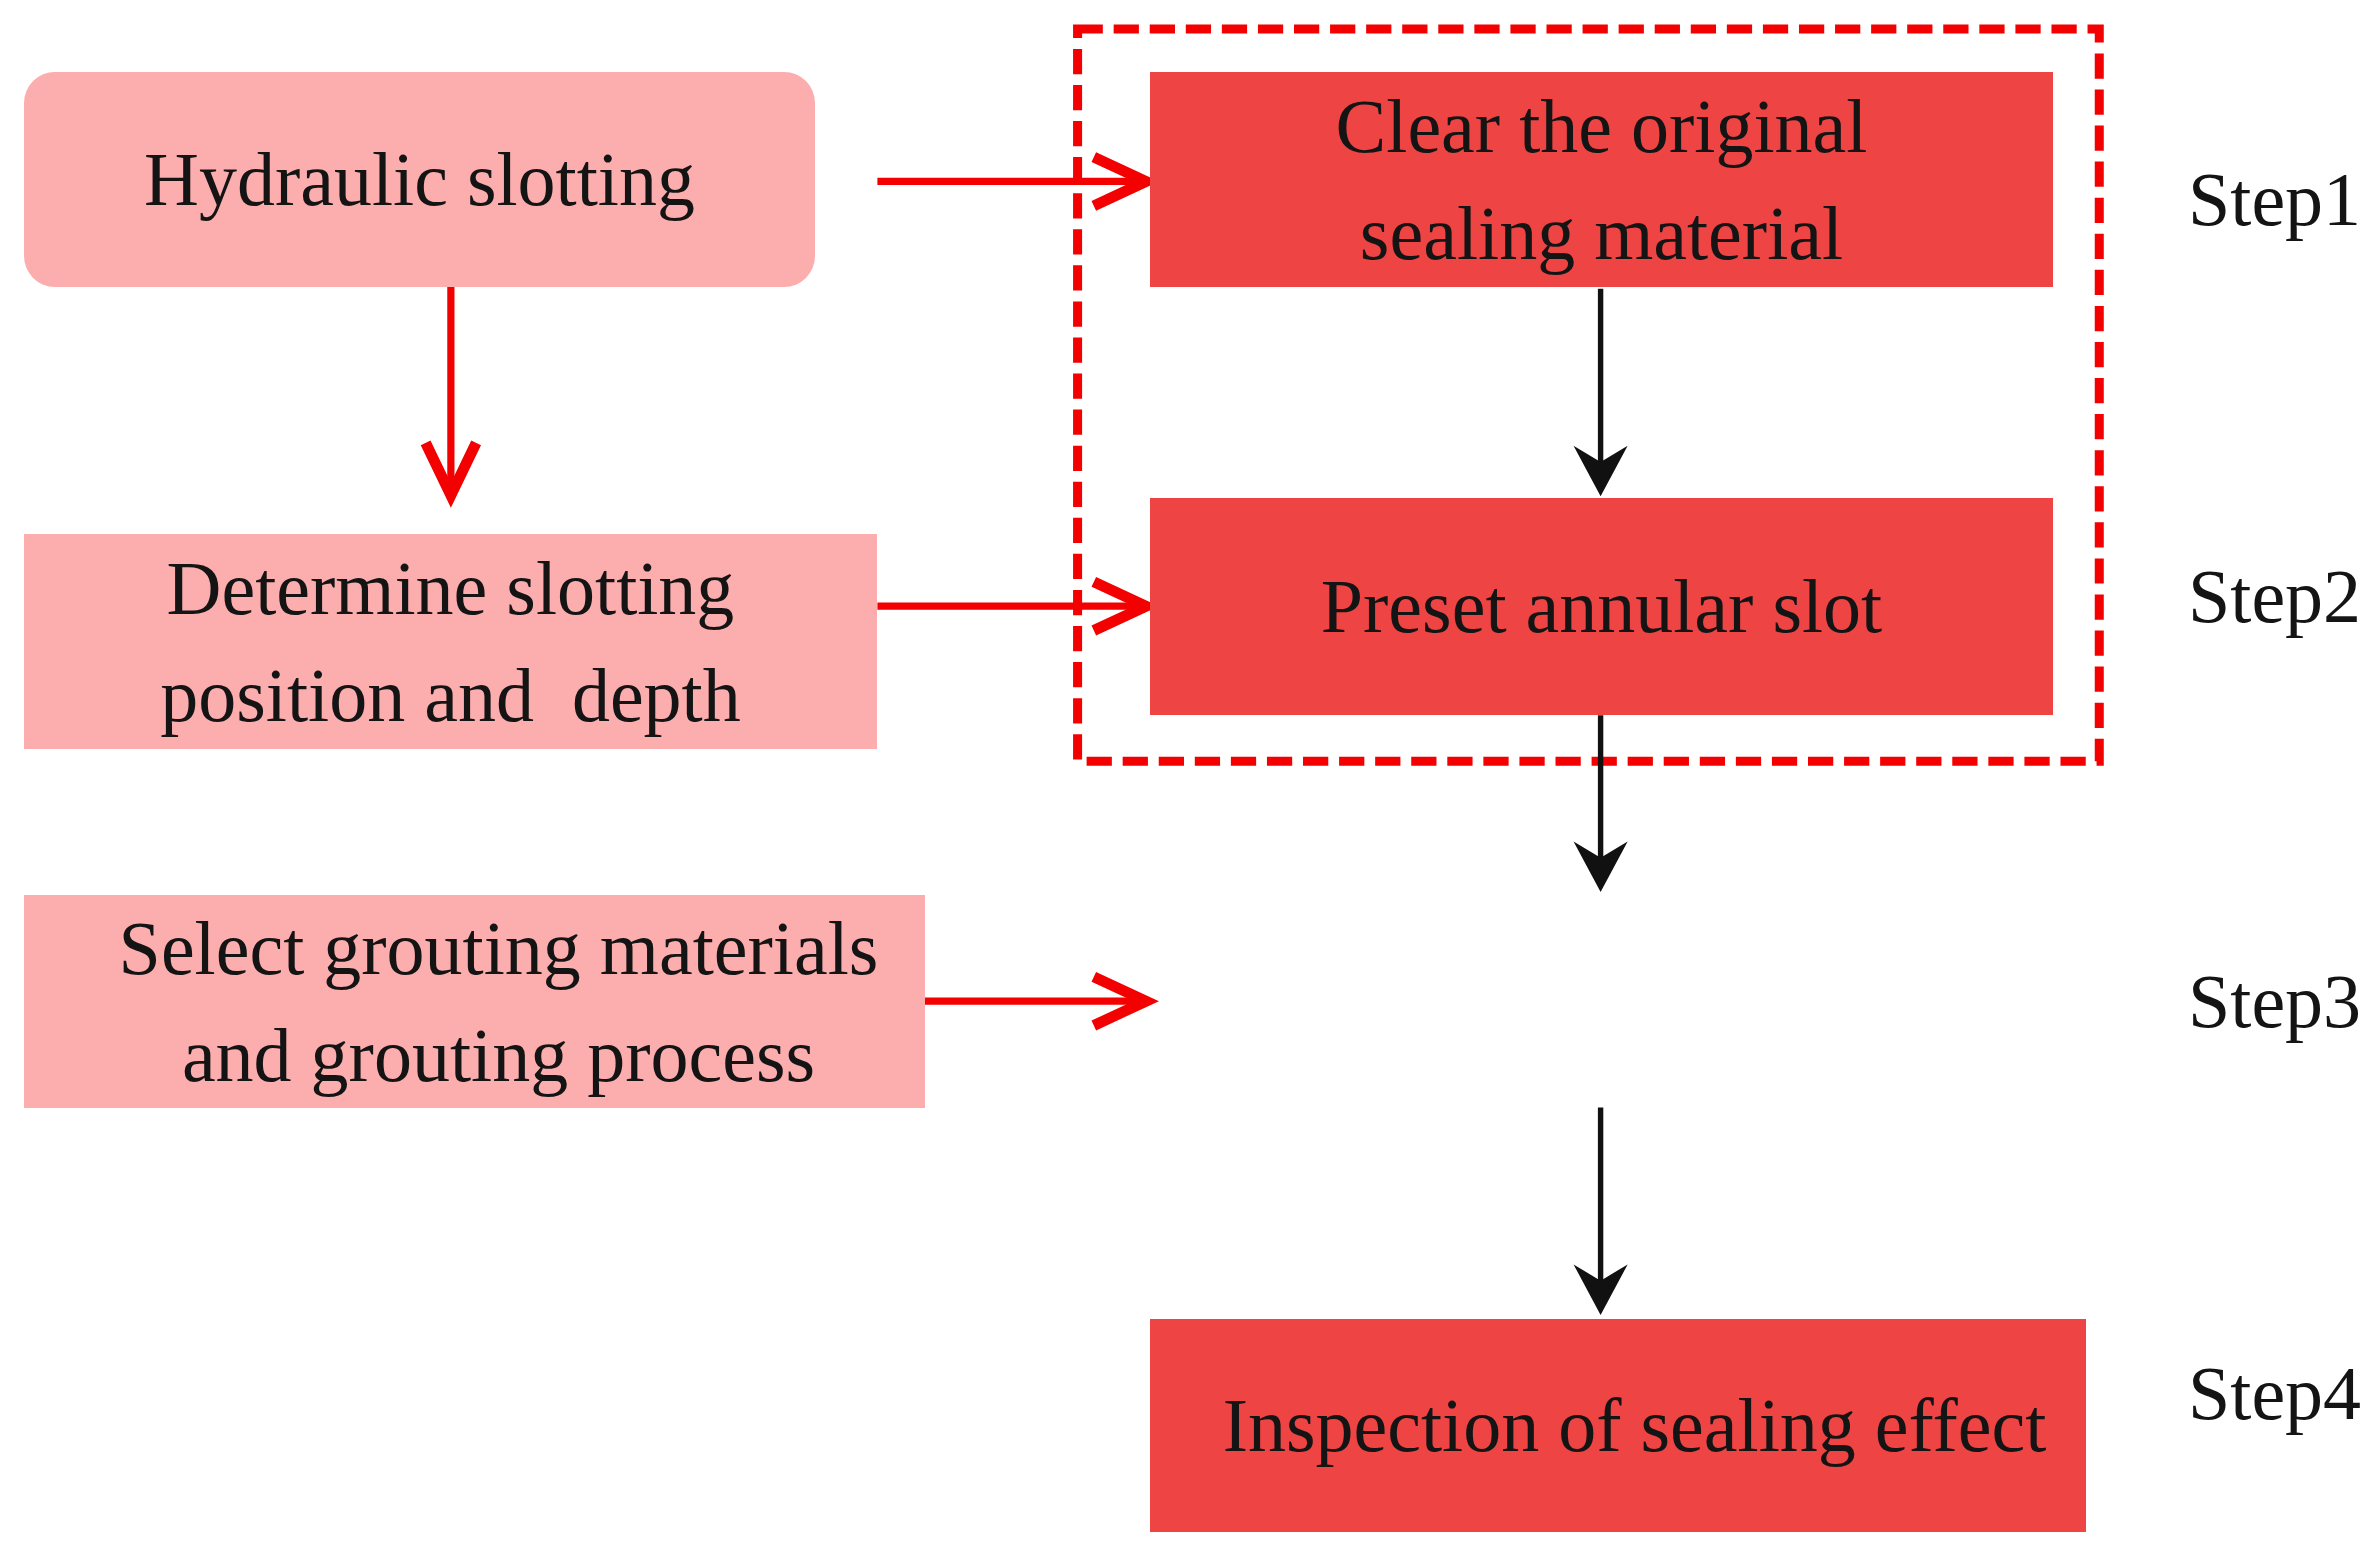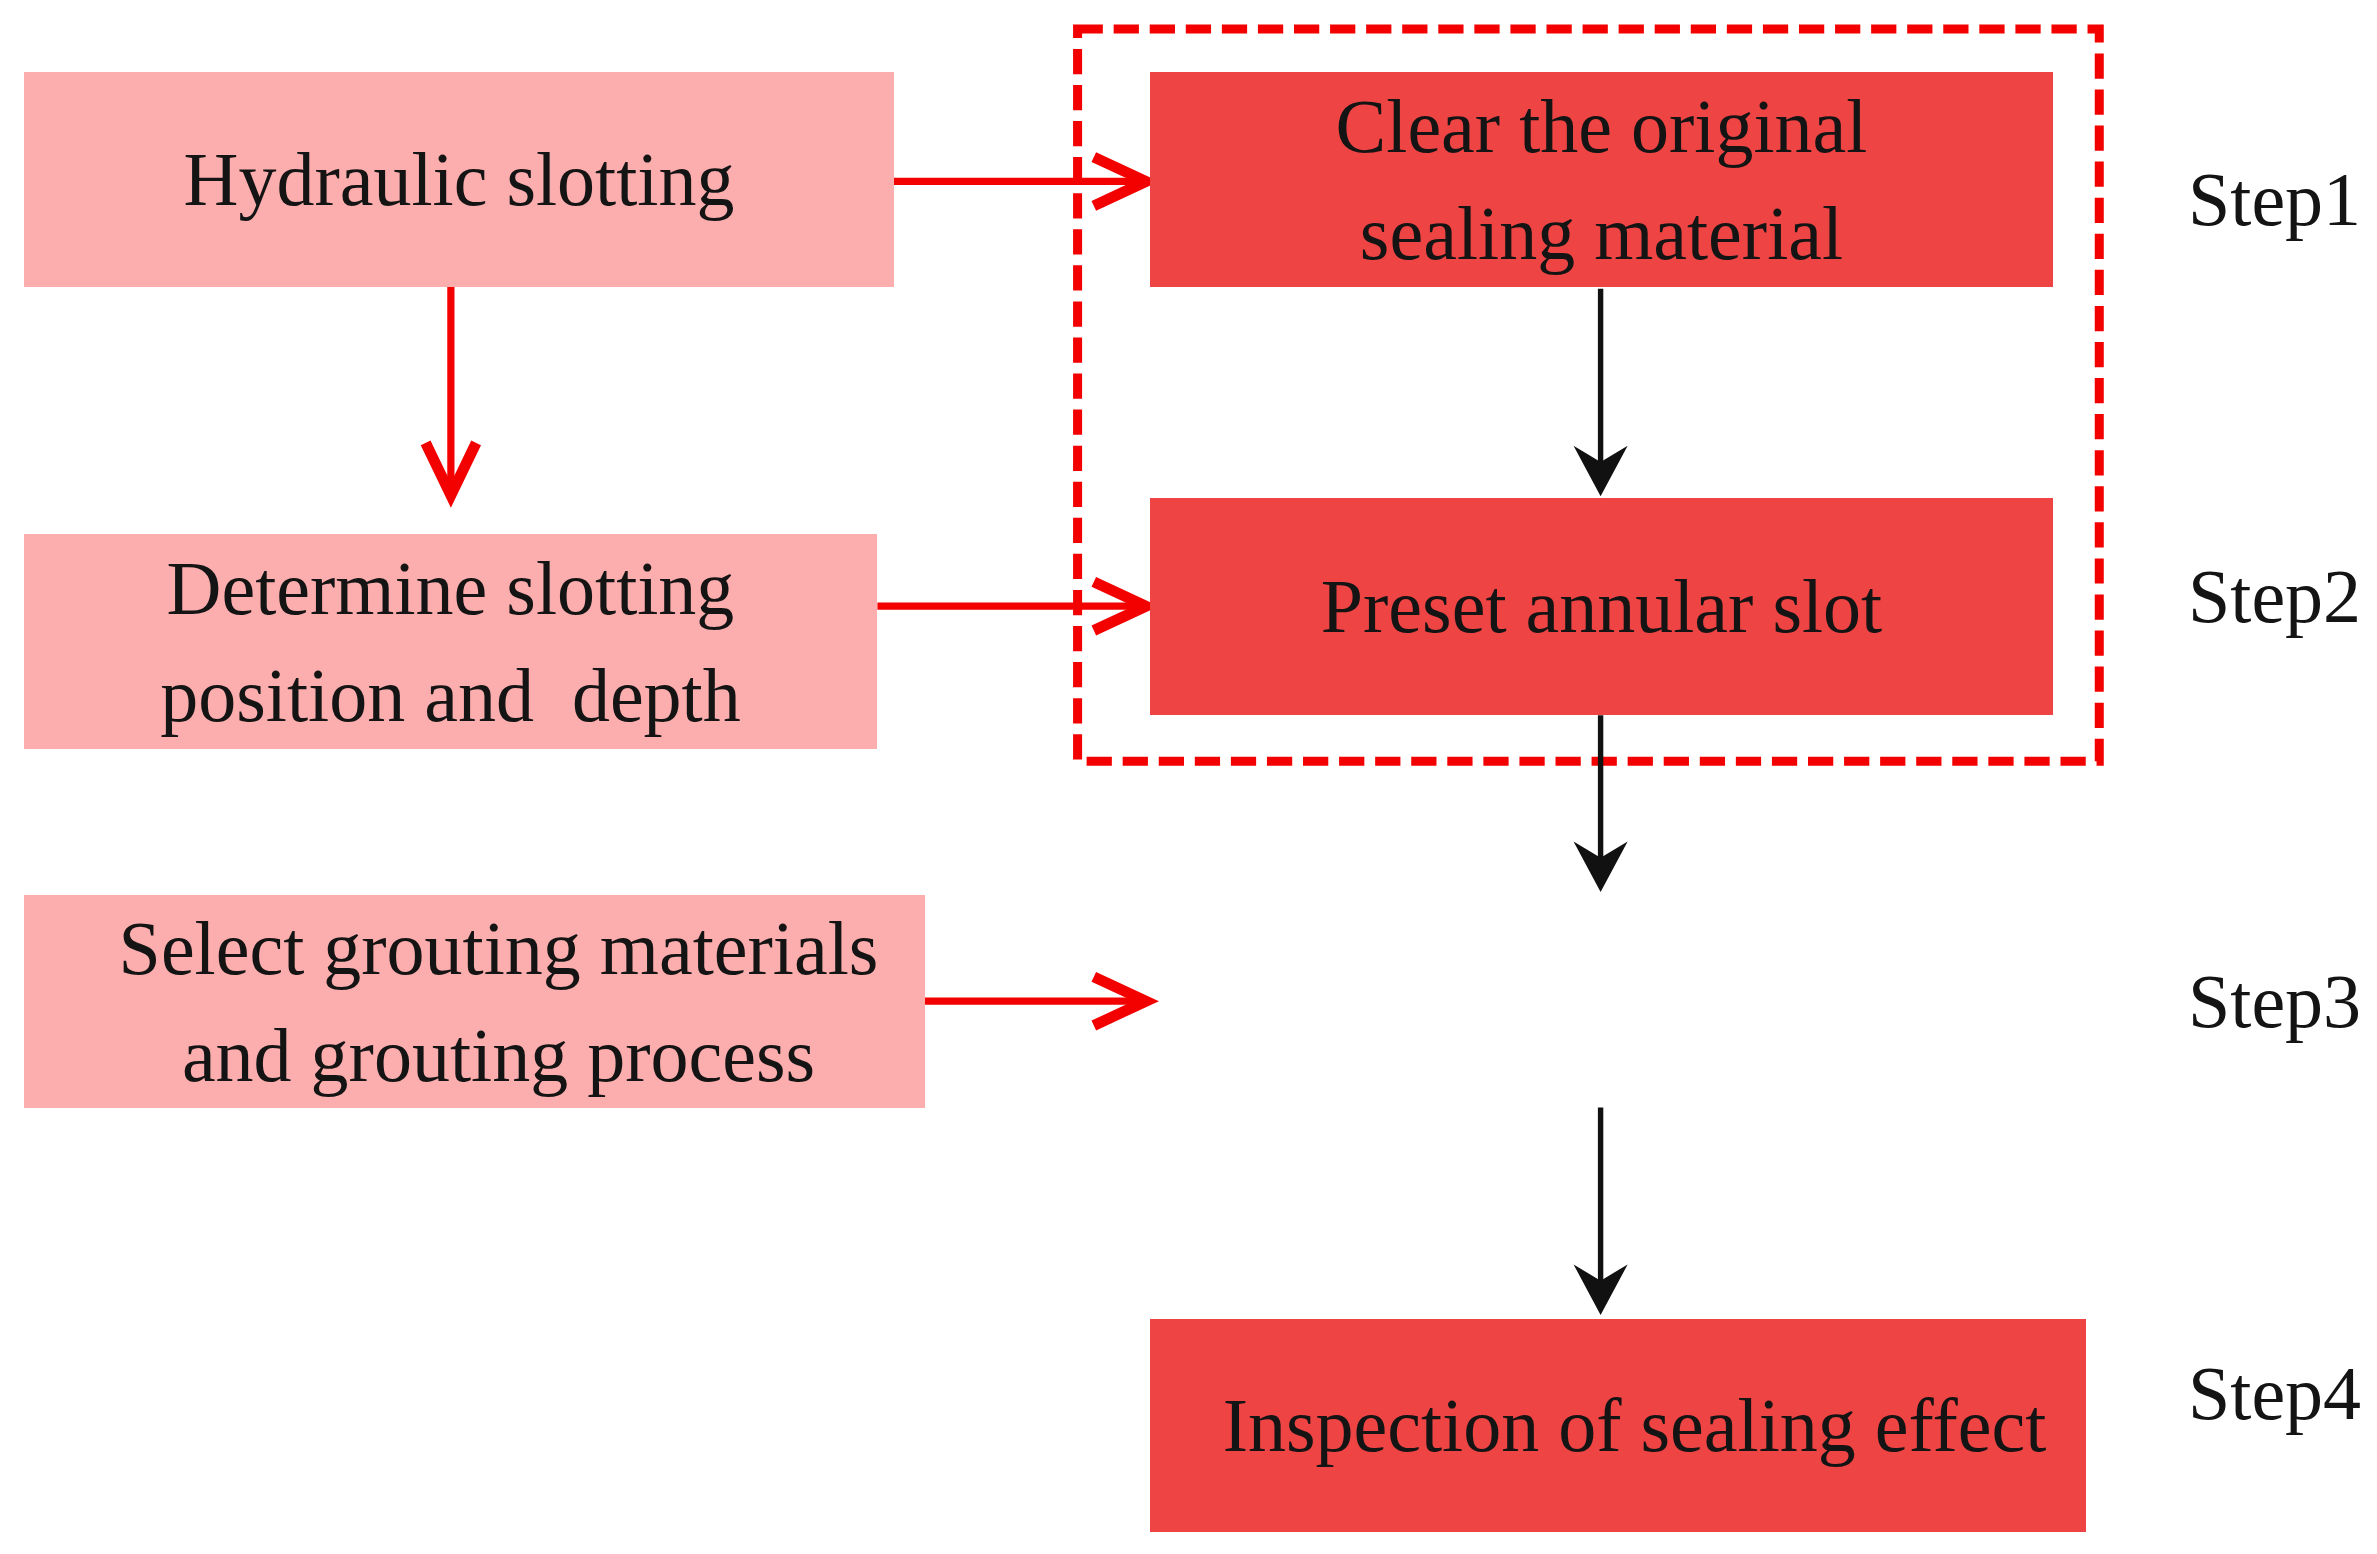--- a/index.html
+++ b/index.html
@@ -25,21 +25,21 @@
     justify-content: center;
     text-align: center;
     font-size: 76px;
     line-height: 107px;
     white-space: pre-wrap;
   }
   .pink  { background: #fcadad; }
   .green { background: #ef4444; }
 
   
-  .pink-1 { left: 24px;  top: 72px;   width: 870px;  height: 215px; }
+  .pink-1 { left: 24px;  top: 72px;   width: 791px;  height: 215px; border-radius: 31px; }
   .pink-2 { left: 24px;  top: 498px;  width: 853px;  height: 215px; margin-top: 36px; }
   .pink-3 { left: 24px;  top: 895px;  width: 853px;  height: 213px; padding-left: 48px; }
 
   
   .green-1 { left: 1150px; top: 72px;   width: 903px; height: 215px; }
   .green-2 { left: 1150px; top: 498px;  width: 903px; height: 217px; }
   .green-3 { left: 1150px; top: 895px;  width: 903px; height: 213px; }
   .green-4 { left: 1150px; top: 1319px; width: 903px; height: 213px; padding-left: 33px; }
 
   .step {

